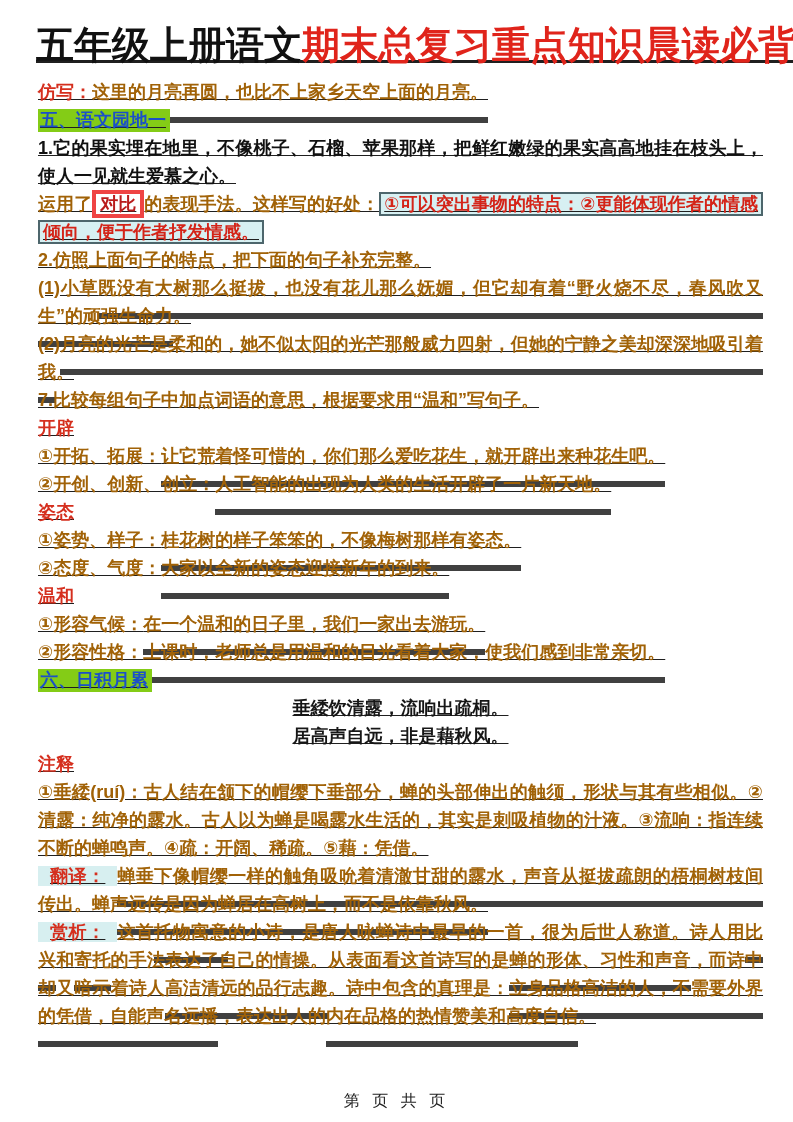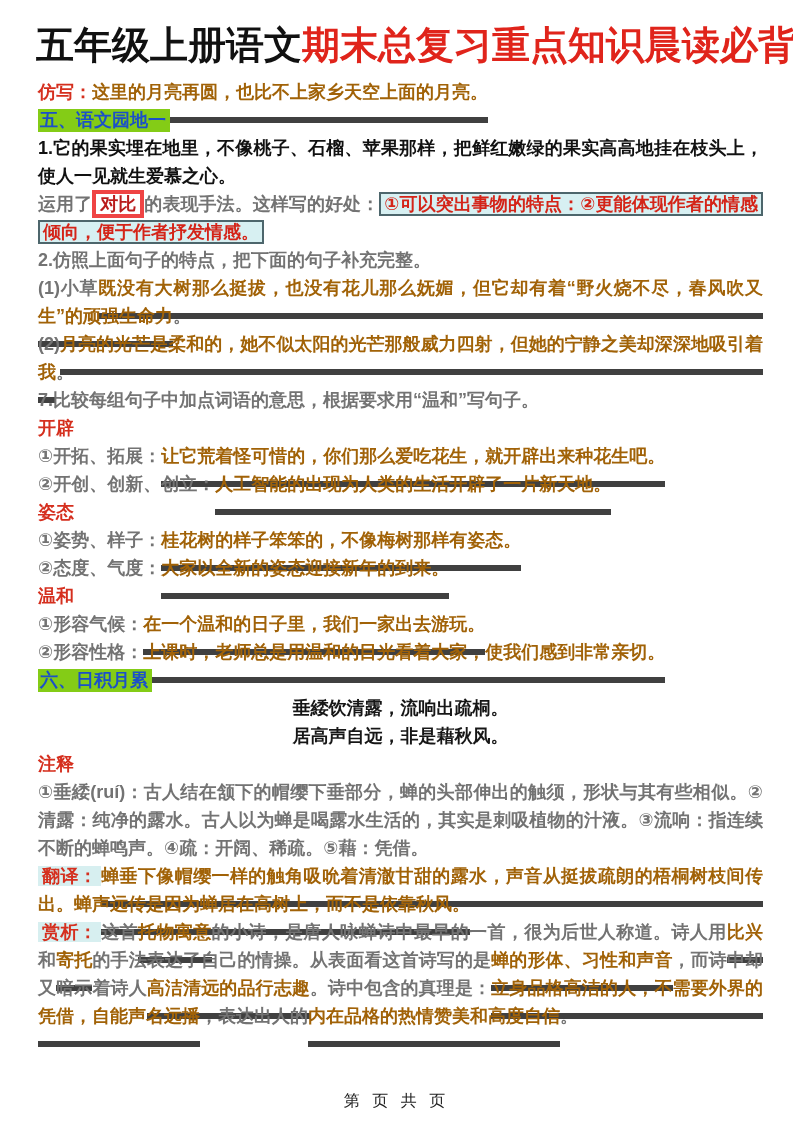--- a/index.html
+++ b/index.html
@@ -3,44 +3,45 @@
 <meta charset="utf-8">
 <style>
   html,body{margin:0;padding:0;background:#ffffff;}
   #page{
     position:relative;
     width:793px;height:1122px;
     background:#ffffff;
     overflow:hidden;
     font-family:"Liberation Sans","DejaVu Sans",sans-serif;
     color:#1f1f1f;
+    text-decoration:underline;
   }
   #doc-title{
     margin:24px 30px 10px 36px;
     font-size:38px;
     line-height:1.15;
     font-weight:bold;
     letter-spacing:0px;
     white-space:nowrap;
   }
   #doc-title .t-black{color:#111111;}
   #doc-title .t-red{color:#e0241b;}
   #content{
     margin:0 30px 0 38px;
     font-size:18px;
     line-height:28px;
     font-weight:bold;
   }
   .tline{text-align:justify;margin:0;padding:0;}
   .poem-line{text-align:center;font-weight:bold;color:#161616;}
   
-  .seg-k{color:#737373;}
+  .seg-k{color:#a16207;}
   .seg-kb{color:#111111;margin-top:16px;}
   .seg-r{color:#d52f1e;}
-  .seg-rh{color:#d52f1e;background:#d7eff0;padding:0 4px;}
+  .seg-rh{color:#d52f1e;background:#d7eff0;padding:0 12px;}
   .seg-gu{
     color:#a16207;
     border-bottom:6px solid #404040;
     padding-bottom:15px;
   }
   .seg-bx{
     color:#b91c1c;
     border:4px solid #ef4444;
     padding:0 4px;
   }

